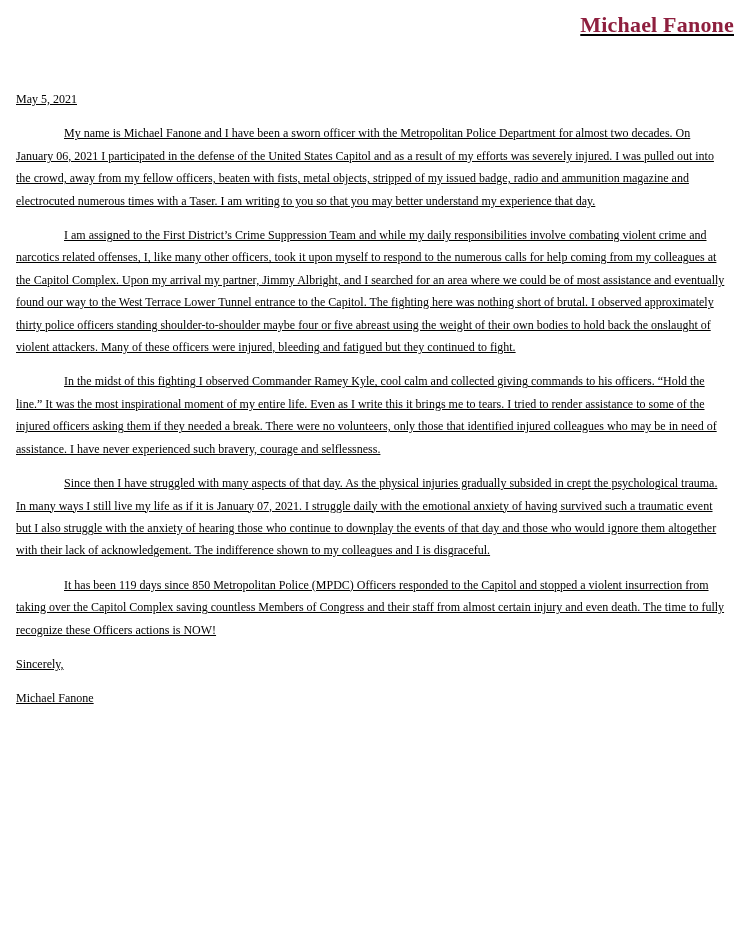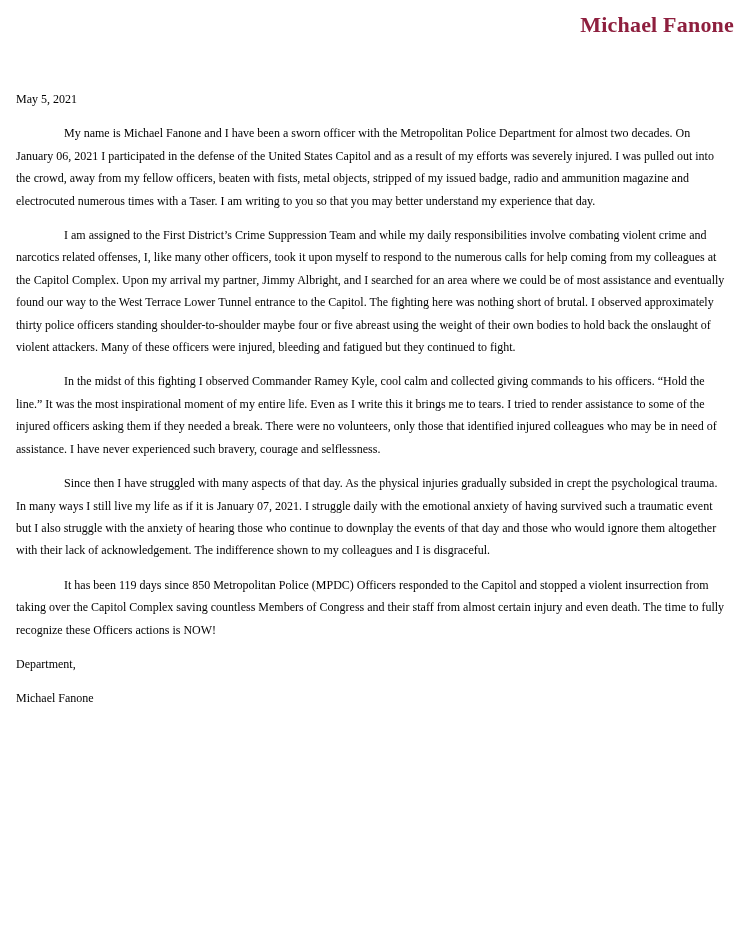--- a/index.html
+++ b/index.html
@@ -9,20 +9,21 @@
   }
   .page {
     position: relative;
     width: 743px;
     height: 950px;
     background: #ffffff;
     font-family: "Liberation Serif", serif;
     color: #000000;
     box-sizing: border-box;
     overflow: hidden;
+    text-decoration: underline;
   }
   .letterhead {
     text-align: right;
     padding: 13px 9px 0 0;
     font-size: 22px;
     line-height: 24px;
     font-weight: bold;
     letter-spacing: 0.2px;
   }
   .body-text {
@@ -63,17 +64,17 @@
     <p class="para">My name is Michael Fanone and I have been a sworn officer with the Metropolitan Police Department for almost two decades. On January 06, 2021 I participated in the defense of the United States Capitol and as a result of my efforts was severely injured. I was pulled out into the crowd, away from my fellow officers, beaten with fists, metal objects, stripped of my issued badge, radio and ammunition magazine and electrocuted numerous times with a Taser.  I am writing to you so that you may better understand my experience that day.</p>
 
     <p class="para">I am assigned to the First District’s Crime Suppression Team and while my daily responsibilities involve combating violent crime and narcotics related offenses, I, like many other officers, took it upon myself to respond to the numerous calls for help coming from my colleagues at the Capitol Complex. Upon my arrival my partner, Jimmy Albright, and I searched for an area where we could be of most assistance and eventually found our way to the West Terrace Lower Tunnel entrance to the Capitol. The fighting here was nothing short of brutal. I observed approximately thirty police officers standing shoulder-to-shoulder maybe four or five abreast using the weight of their own bodies to hold back the onslaught of violent attackers. Many of these officers were injured, bleeding and fatigued but they continued to fight.</p>
 
     <p class="para">In the midst of this fighting I observed Commander Ramey Kyle, cool calm and collected giving commands to his officers. “Hold the line.” It was the most inspirational moment of my entire life. Even as I write this it brings me to tears. I tried to render assistance to some of the injured officers asking them if they needed a break. There were no volunteers, only those that identified injured colleagues who may be in need of assistance. I have never experienced such bravery, courage and selflessness.</p>
 
     <p class="para">Since then I have struggled with many aspects of that day. As the physical injuries gradually subsided in crept the psychological trauma. In many ways I still live my life as if it is January 07, 2021. I struggle daily with the emotional anxiety of having survived such a traumatic event but I also struggle with the anxiety of hearing those who continue to downplay the events of that day and those who would ignore them altogether with their lack of acknowledgement. The indifference shown to my colleagues and I is disgraceful.</p>
 
     <p class="para">It has been 119 days since 850 Metropolitan Police (MPDC) Officers responded to the Capitol and stopped a violent insurrection from taking over the Capitol Complex saving countless Members of Congress and their staff from almost certain injury and even death. The time to fully recognize these Officers actions is NOW!</p>
 
-    <p class="closing-line">Department,</p>
+    <p class="closing-line">Sincerely,</p>
 
     <p class="signature-line">Michael Fanone</p>
   </div>
 </div>
 
 </body></html>

